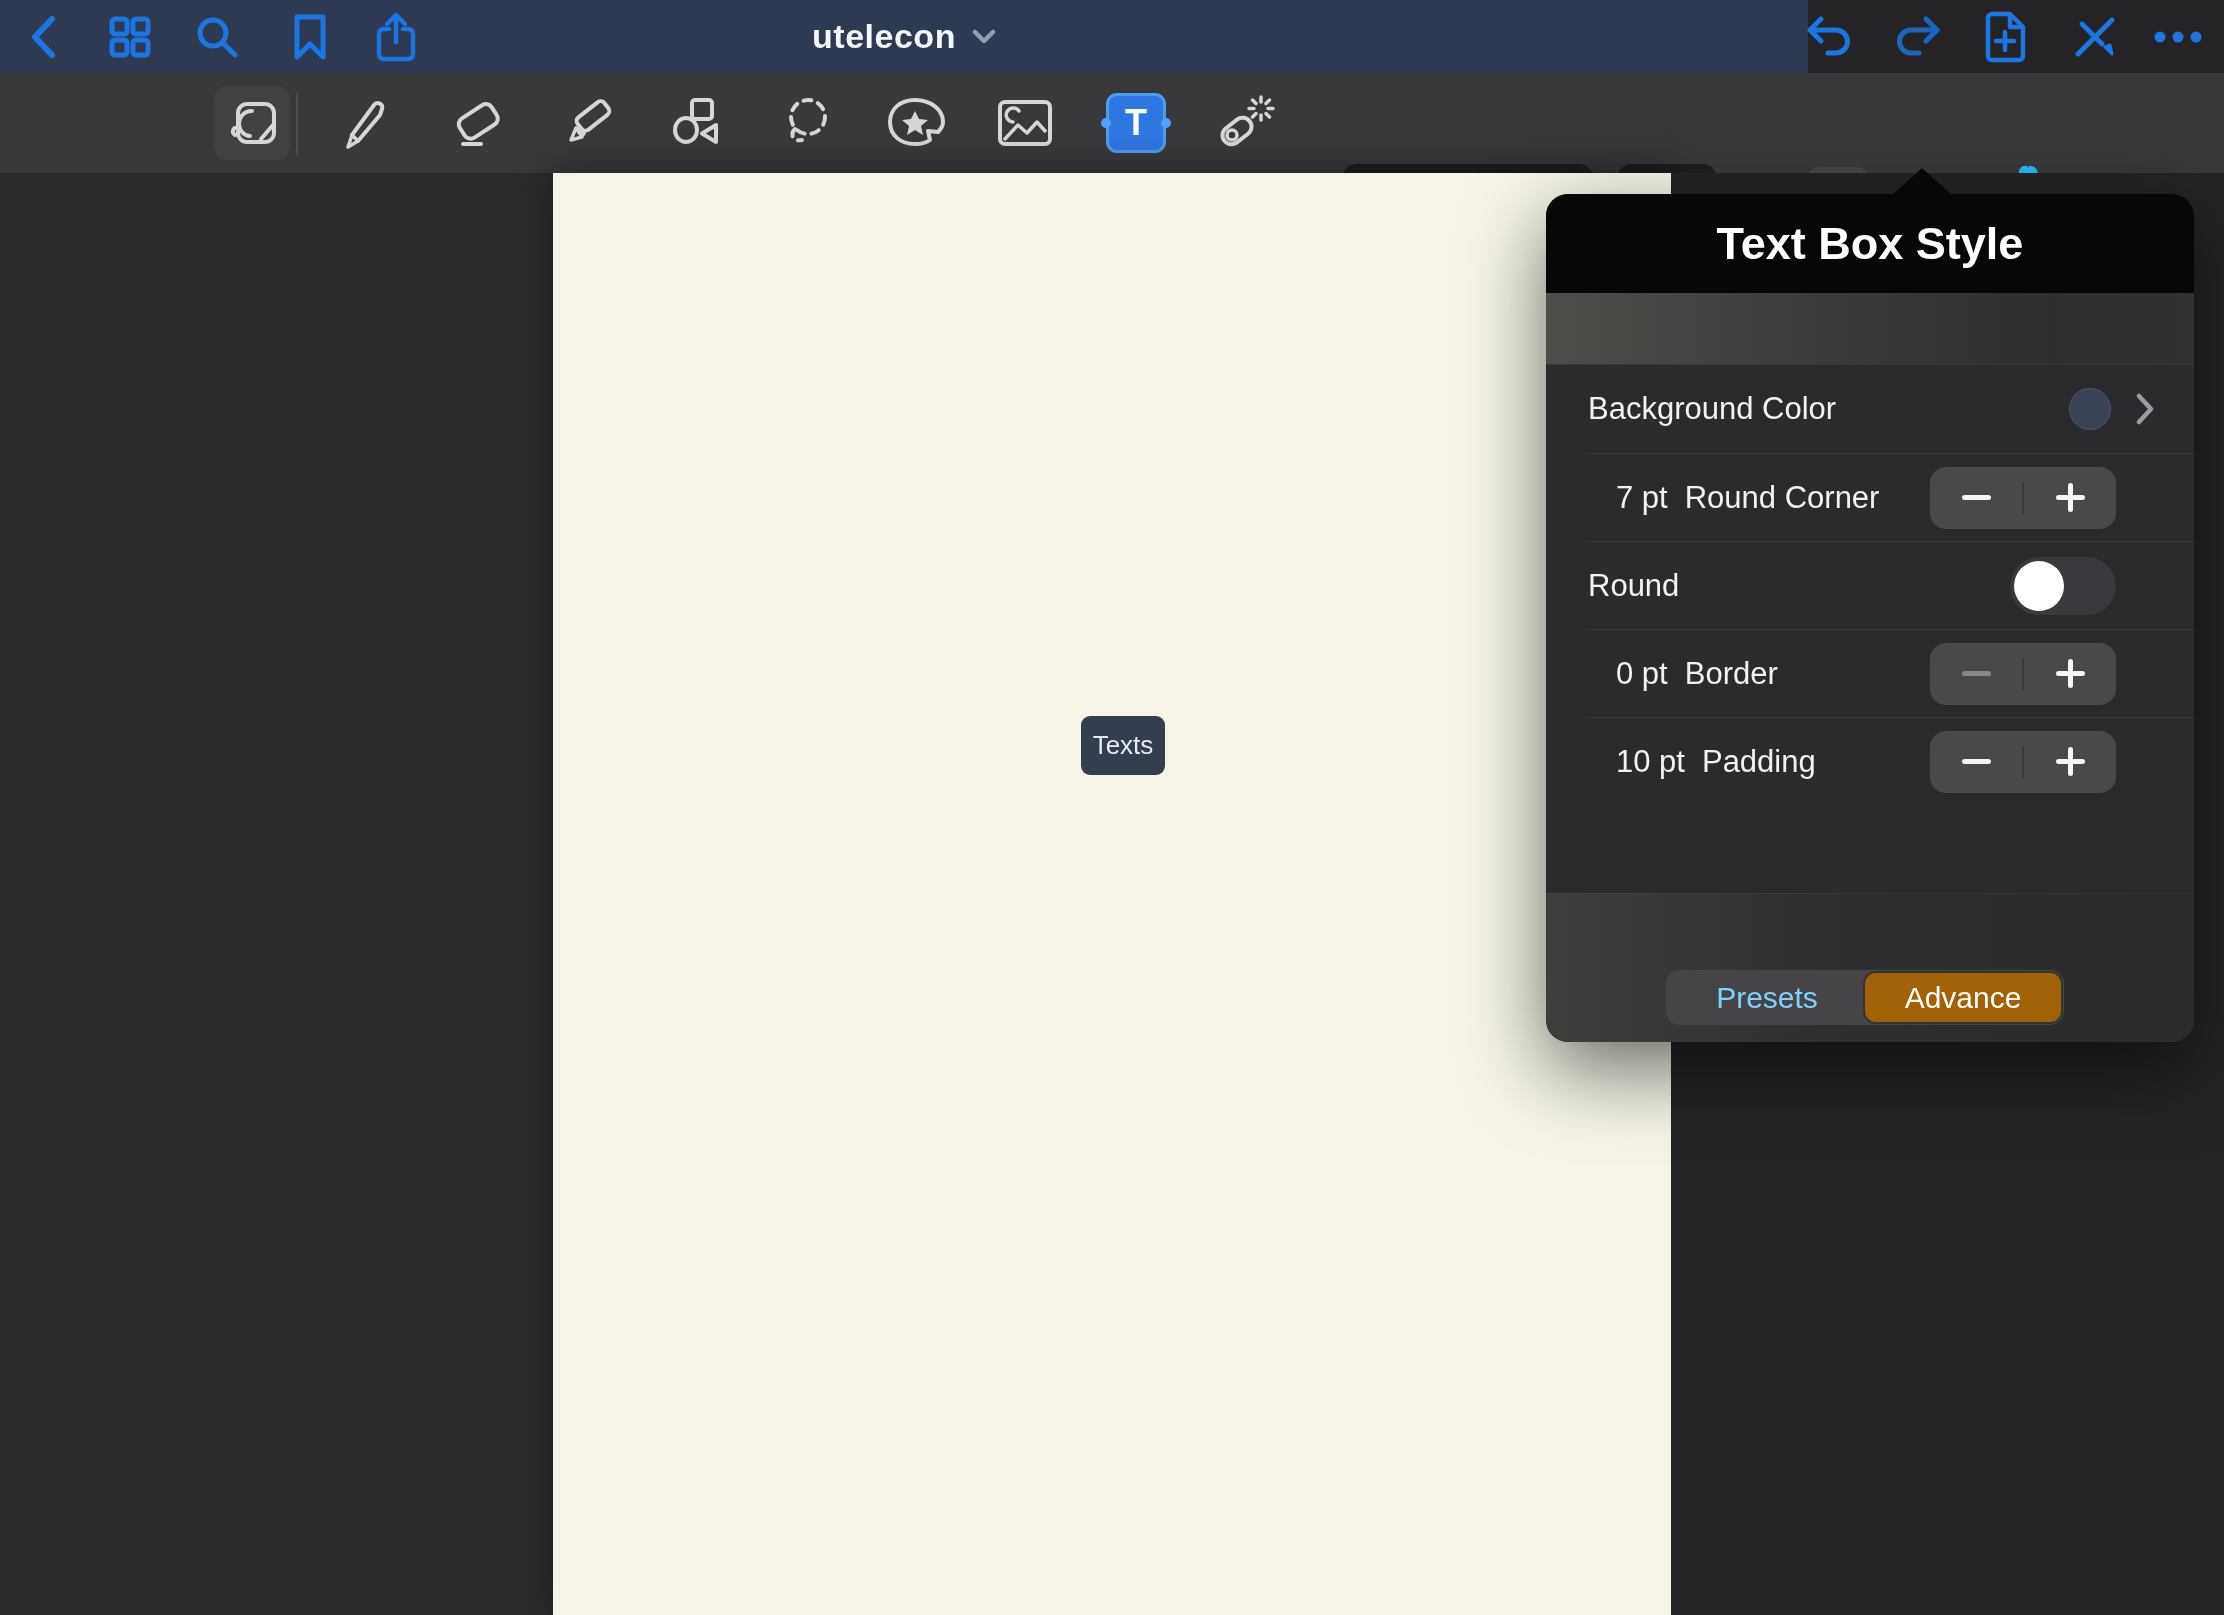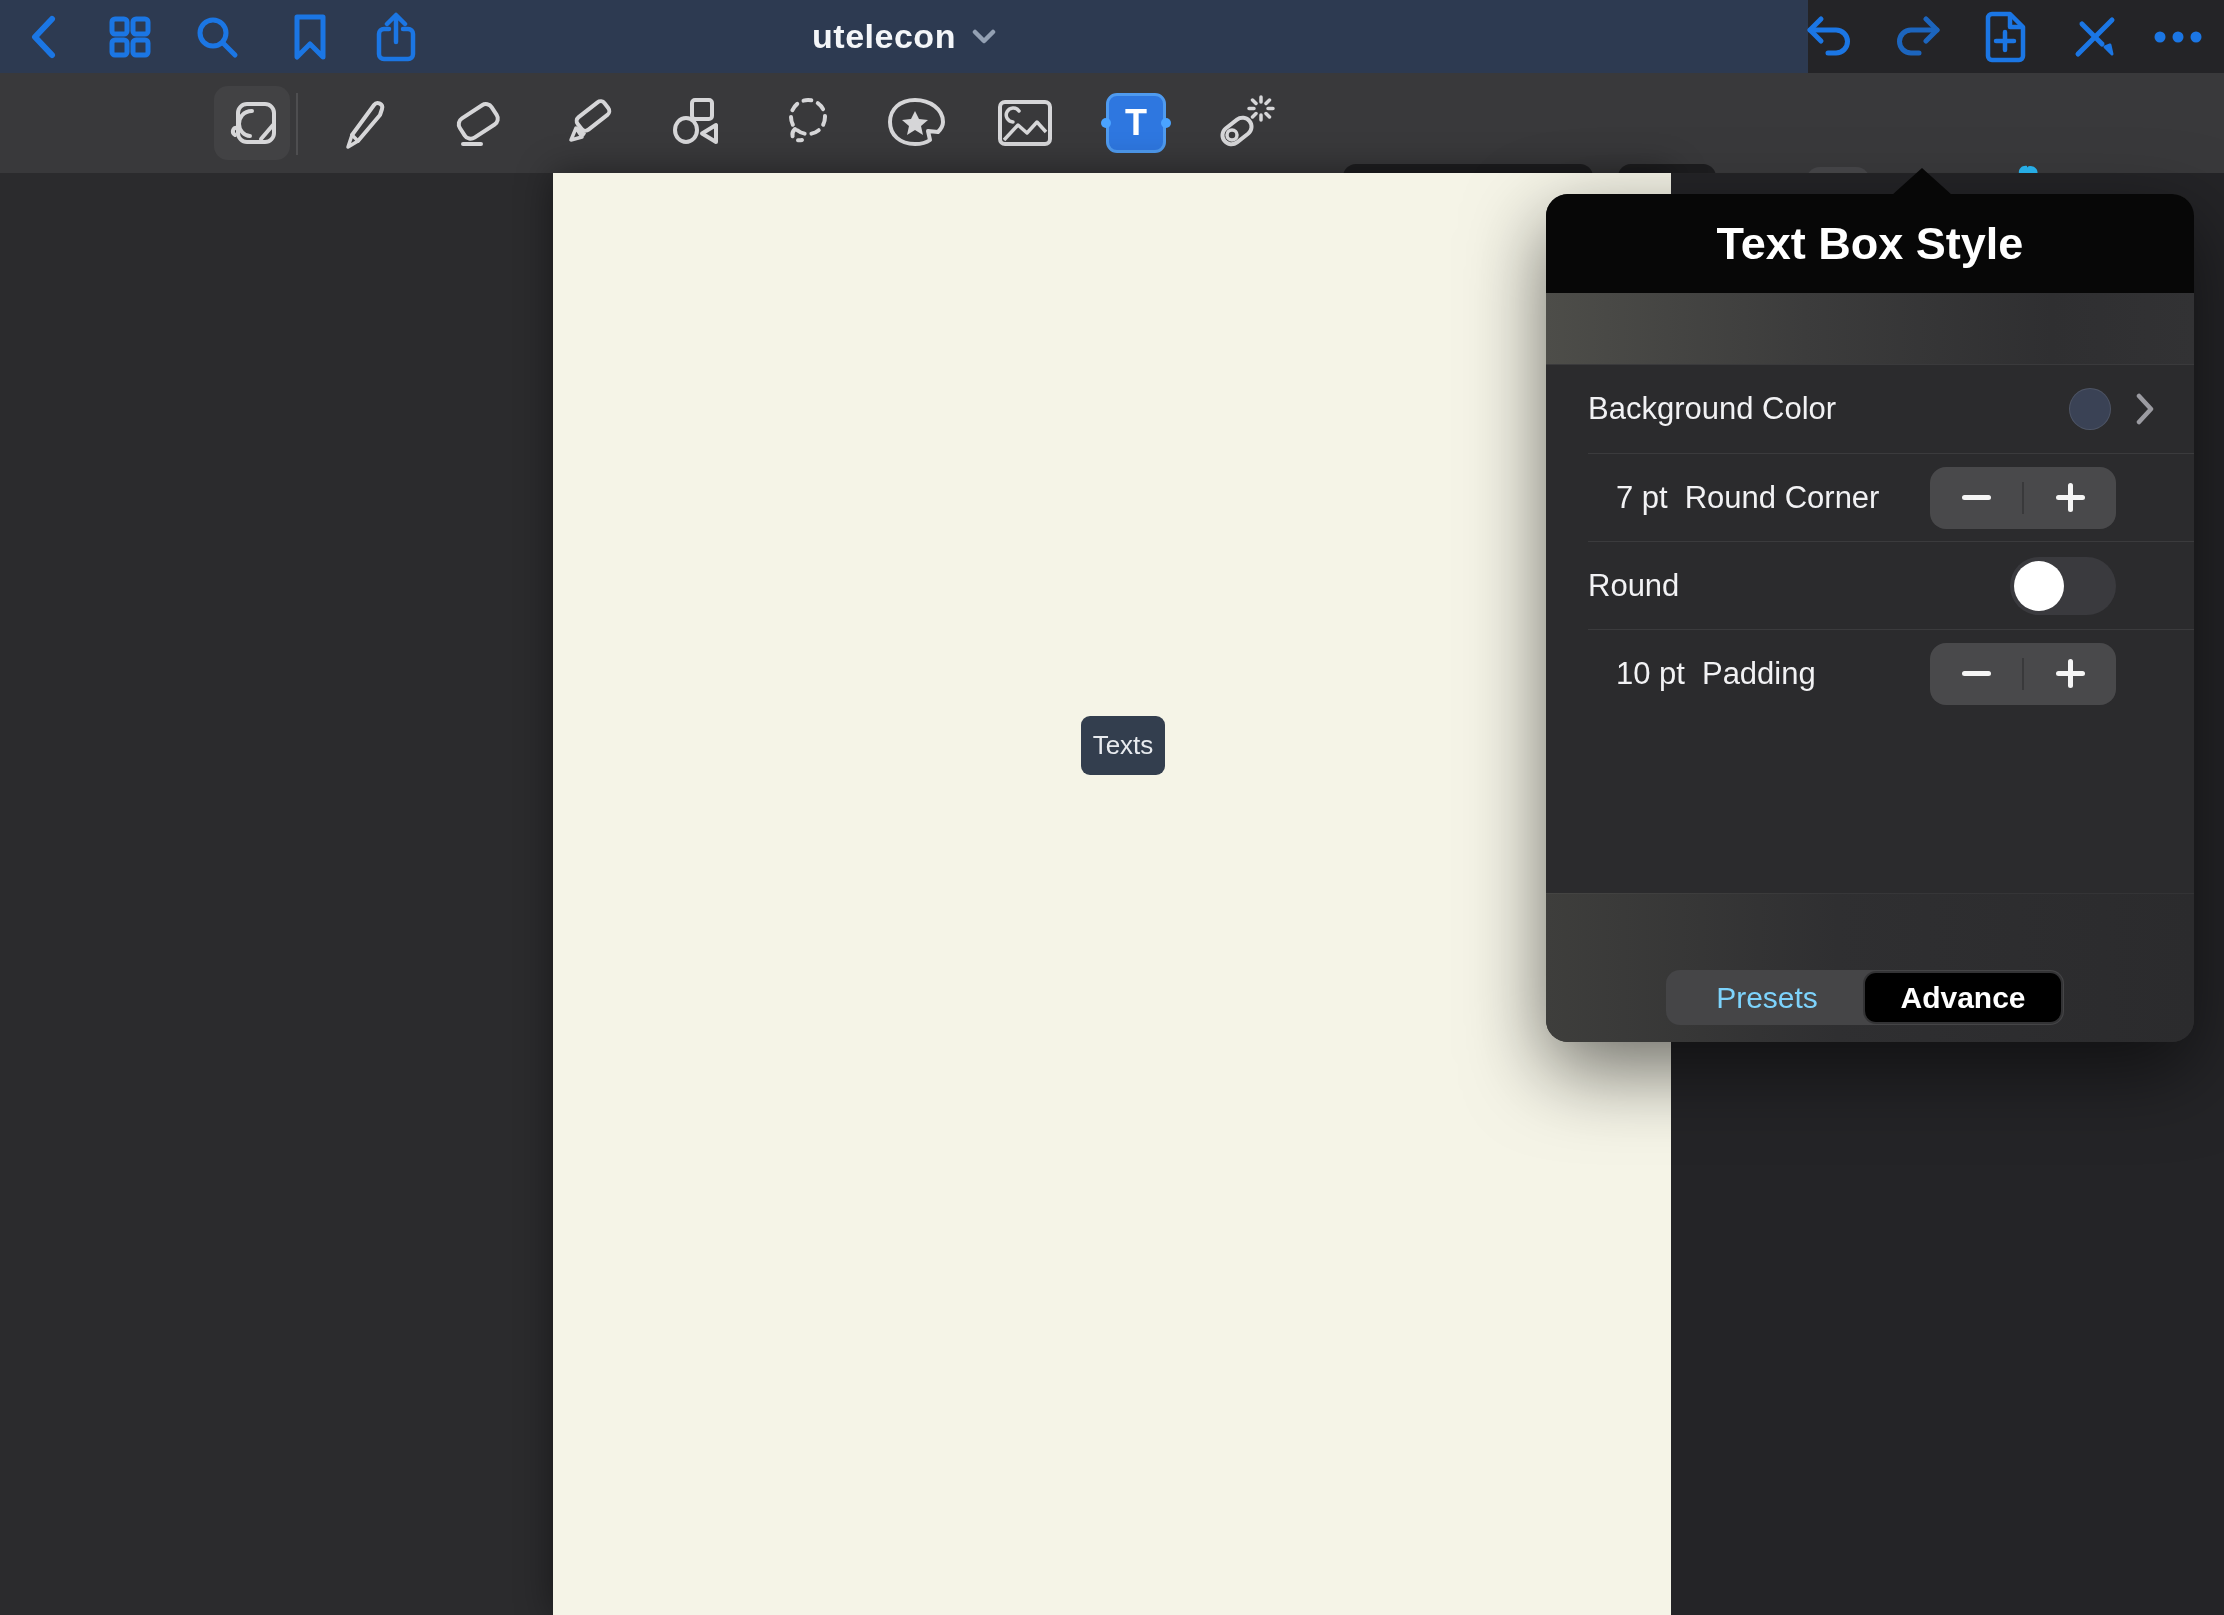--- a/index.html
+++ b/index.html
@@ -91,21 +91,21 @@
             flex:none; cursor:pointer; }
   .toggle .knob { position:absolute; left:4px; top:4px; width:50px; height:50px;
                   background:#ffffff; border-radius:50%; }
   #panel-footer { position:absolute; left:0; bottom:0; width:100%; height:149px;
         background:linear-gradient(90deg,#3e3e3c 0%,#2f2f31 45%,#2b2b2d 100%);
         border-top:1px solid rgba(255,255,255,.04); }
   #segmented { position:absolute; left:120px; top:76px; width:398px; height:55px;
         background:#454547; border-radius:14px; display:flex; padding:3px; }
   .segment { flex:1; display:flex; align-items:center; justify-content:center;
              color:#7dd3fc; font-size:30px; font-weight:500; border-radius:11px; cursor:pointer; }
-  .segment.selected { background:#000000; color:#ffffff; font-weight:700;
+  .segment.selected { background:#a16207; color:#ffffff; font-weight:400;
              box-shadow:0 0 0 2px rgba(0,0,0,.25); }
 
   svg { display:block; }
 </style>
 </head>
 <body>
 
 <div id="navbar" class="abs">
   <div class="nav-ic" style="left:8px">
     <svg width="30" height="46" viewBox="0 0 30 46">
@@ -331,20 +331,34 @@
   </div>
 
   <div class="prow">
     <span class="lbl">Round</span>
     <span class="spacer"></span>
     <div class="toggle" style="margin-right:39px">
       <span class="knob"></span>
     </div>
   </div>
 
+  <div class="prow">
+    <span class="val">0 pt</span>
+    <span class="lbl">Border</span>
+    <span class="spacer"></span>
+    <div class="stepper" style="margin-right:39px">
+      <div class="step-half">
+          <span class="sym-minus dim"></span>
+        </div>
+      <div class="step-div"></div>
+      <div class="step-half">
+          <span class="sym-plus"></span>
+        </div>
+    </div>
+  </div>
 
   <div class="prow">
     <span class="val">10 pt</span>
     <span class="lbl">Padding</span>
     <span class="spacer"></span>
     <div class="stepper" style="margin-right:39px">
       <div class="step-half">
           <span class="sym-minus"></span>
         </div>
       <div class="step-div"></div>

